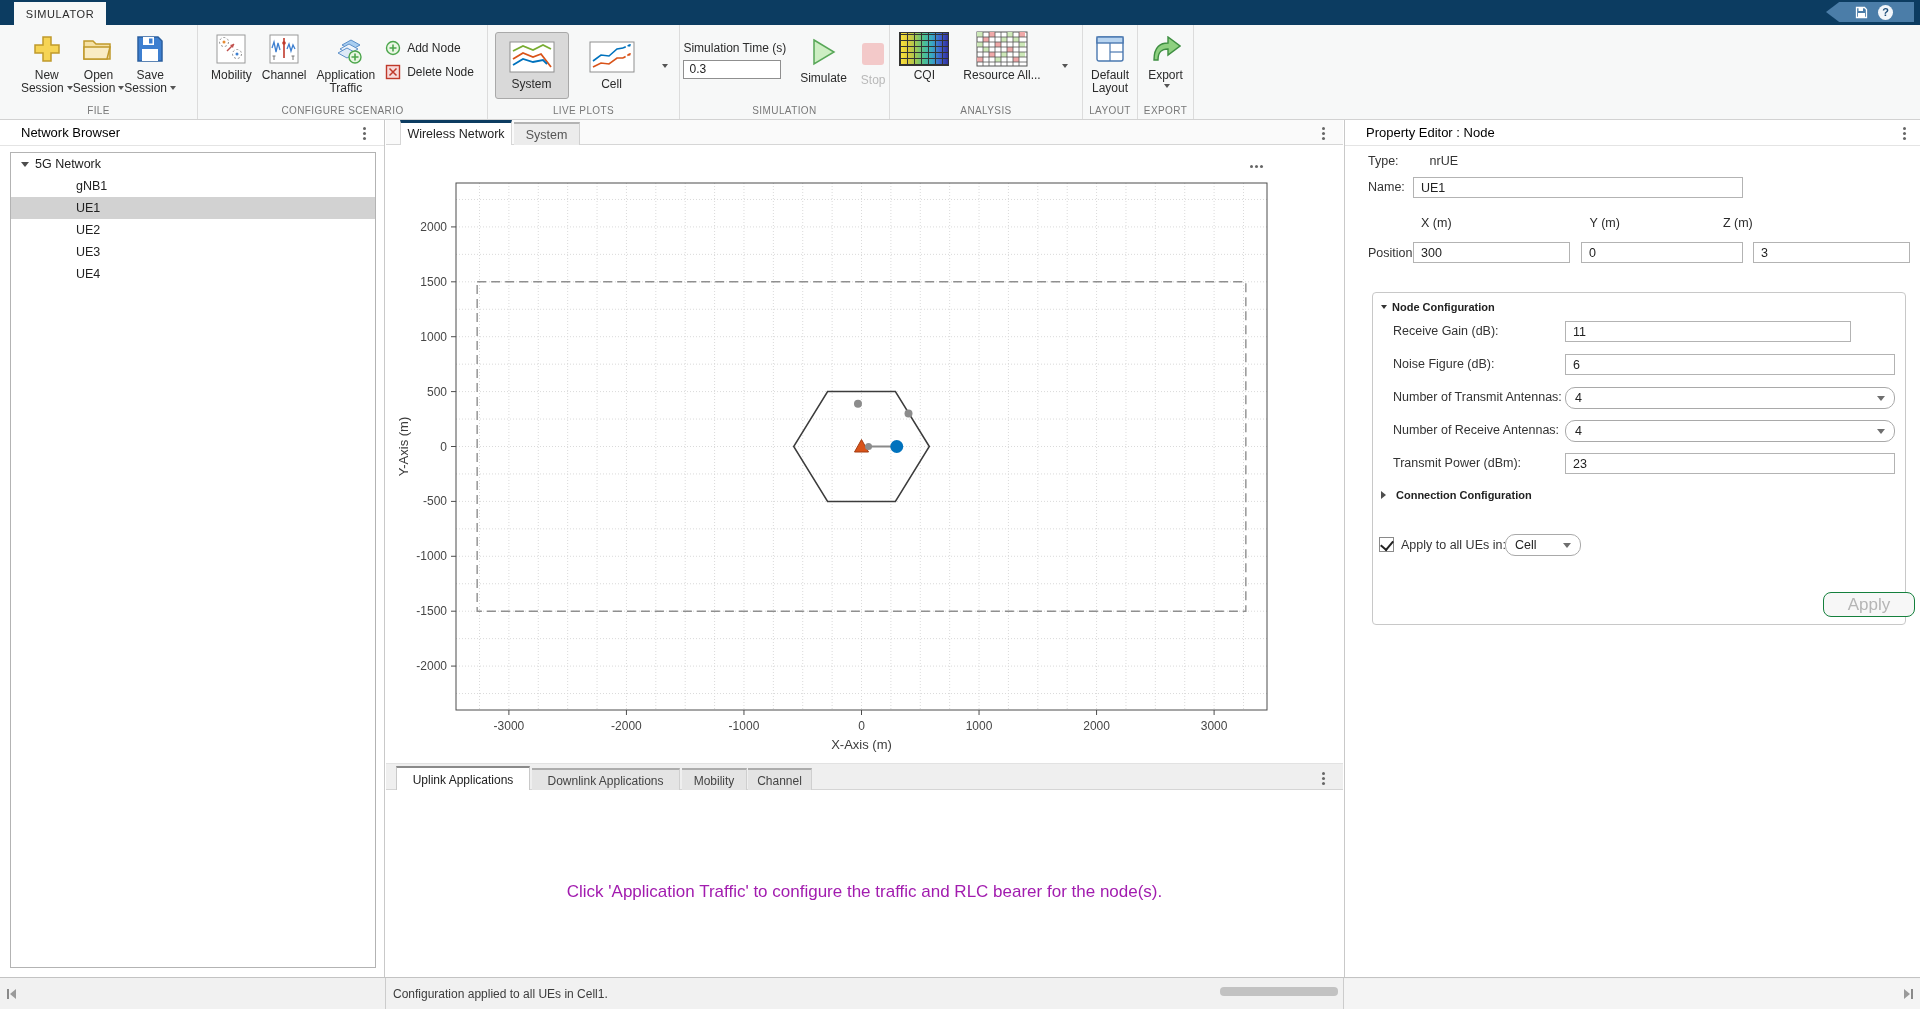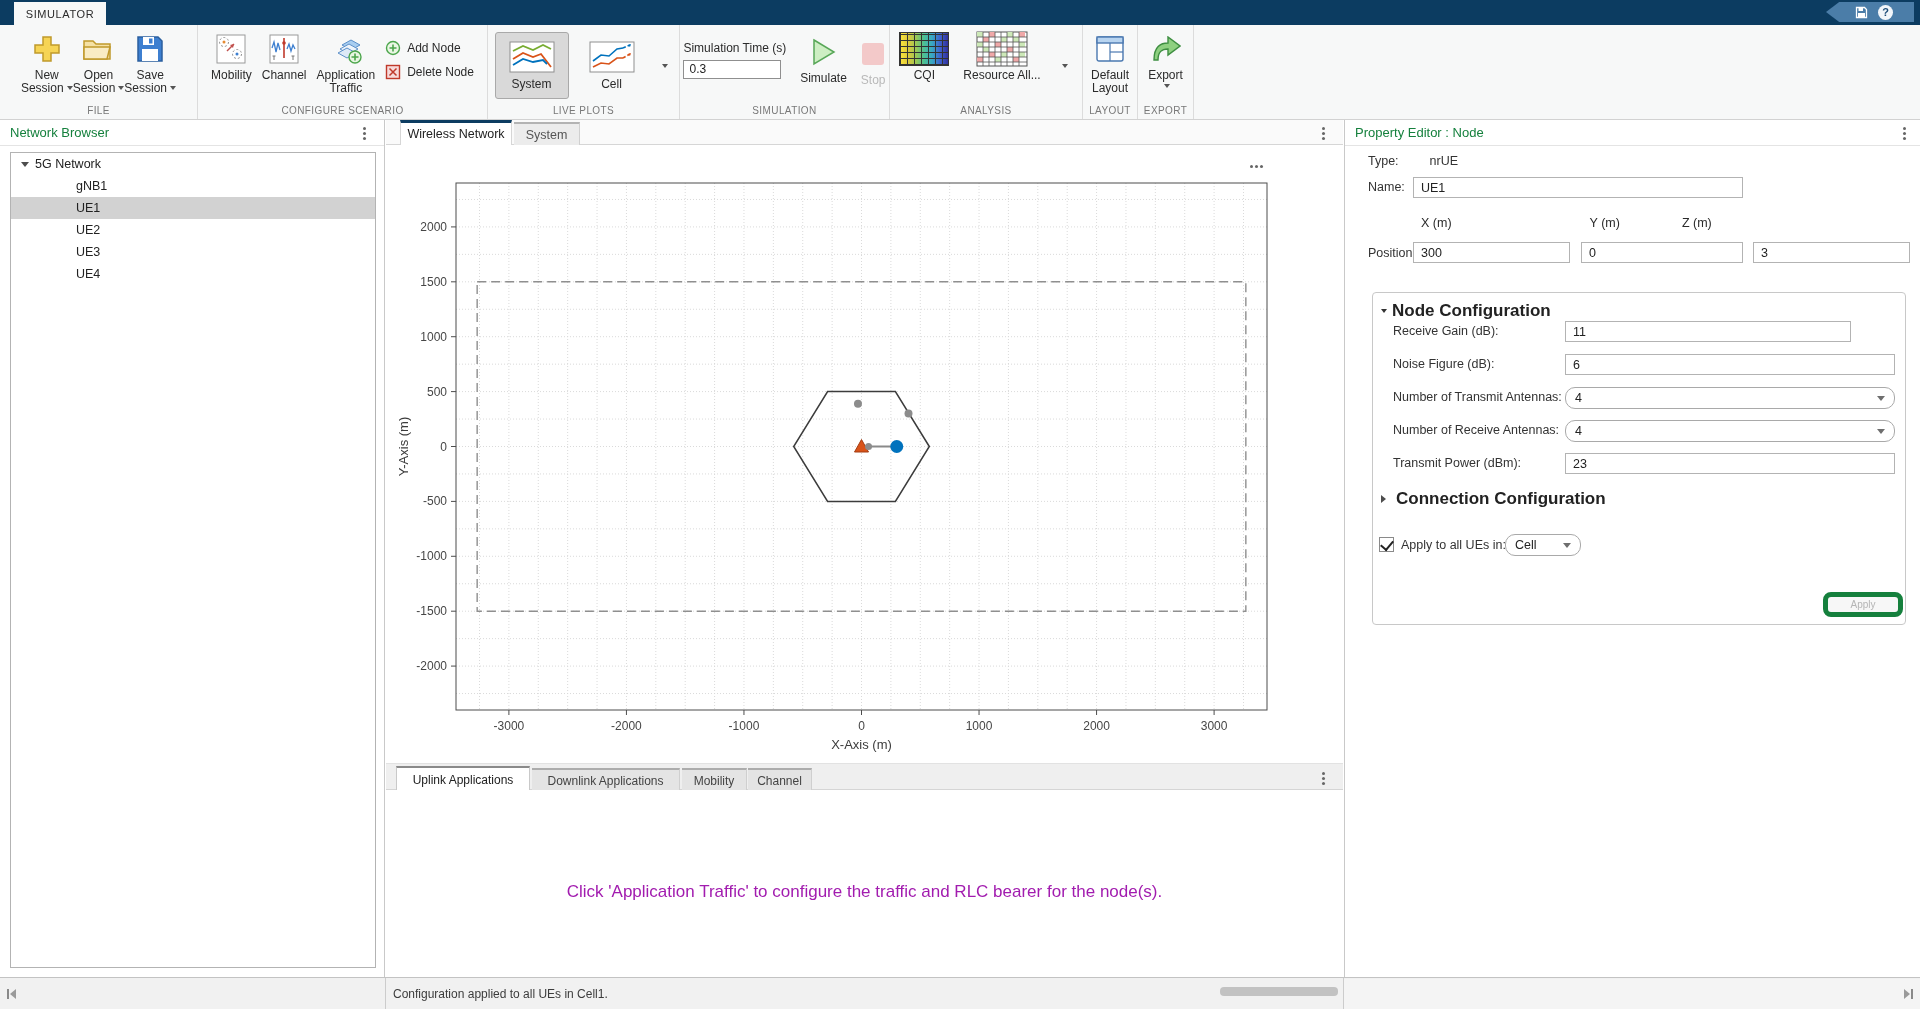--- a/index.html
+++ b/index.html
@@ -46,22 +46,22 @@
   .cqi-grid { width:50px; height:34px;
     background:
       repeating-linear-gradient(0deg, #333 0 1px, transparent 1px 6px),
       repeating-linear-gradient(90deg, #333 0 1px, transparent 1px 7px),
       linear-gradient(90deg,#fde53a,#dfc93c,#9cc853,#4cc093,#39a8c4,#3f63cf,#30309c);
     border:1px solid #333; }
 
   
   .left-panel { position:absolute; left:0; top:120px; width:385px; height:857px; background:#fff;
     border-right:1px solid #c9c9c9; }
-  .panel-header { height:26px; display:flex; align-items:center; font-size:13px; color:#15803d;
-    padding-left:10px; background:#fff; border-bottom:1px solid #e4e4e4; position:relative; }
+  .panel-header { height:26px; display:flex; align-items:center; font-size:13px; color:#000000;
+    padding-left:21px; background:#fff; border-bottom:1px solid #e4e4e4; position:relative; }
   .kebab { width:3px; height:3px; border-radius:50%; background:#666;
     box-shadow:0 5px 0 #666, 0 10px 0 #666; }
   .kebab-h { width:3px; height:3px; border-radius:50%; background:#666;
     box-shadow:5px 0 0 #666, 10px 0 0 #666; }
   .grip { width:10px; height:2px; border-top:1px solid #9a9a9a; border-bottom:3px double #9a9a9a; }
 
   .tree-box { position:absolute; left:10px; top:32px; width:366px; height:816px;
     border:1px solid #b3b3b3; background:#fff; overflow:hidden; }
   .tree-row { height:22px; display:flex; align-items:center; font-size:12.5px; color:#222; }
   .tree-row.selected { background:#d2d2d2; }
@@ -96,26 +96,26 @@
     border-left:1px solid #c9c9c9; font-size:12.5px; }
   .pe .row { position:absolute; display:flex; align-items:center; }
   .tinput { border:1px solid #b3b3b3; background:#fff; height:21px; font-size:12.5px; color:#222;
     display:flex; align-items:center; padding:0 7px; }
   .tdrop { border:1px solid #a9a9a9; border-radius:10px; background:#fff; height:22px; font-size:12.5px;
     color:#222; display:flex; align-items:center; padding:0 9px; justify-content:space-between; }
   .dcaret { width:0; height:0; border-left:4px solid transparent; border-right:4px solid transparent;
     border-top:5px solid #6e6e6e; }
   .group-box { position:absolute; left:27px; top:172px; width:534px; height:333px;
     border:1px solid #c8c8c8; border-radius:4px; }
-  .sect-title { font-weight:bold; font-size:17px; color:#222; }
+  .sect-title { font-weight:bold; font-size:11px; color:#222; }
   .checkbox { width:15px; height:15px; border:1px solid #8a8a8a; background:#fff; position:relative; }
   .checkbox.checked::after { content:""; position:absolute; left:3px; top:0px; width:6px; height:10px;
     border:solid #222; border-width:0 2px 2px 0; transform:rotate(40deg); }
-  .apply-btn { position:absolute; left:450px; top:299px; width:80px; height:25px; border:5px solid #15803d;
-    border-radius:8px; background:#f7f7f7; color:#b5b5b5; font-size:10px;
+  .apply-btn { position:absolute; left:450px; top:299px; width:92px; height:25px; border:1px solid #15803d;
+    border-radius:8px; background:#f7f7f7; color:#b5b5b5; font-size:17px;
     display:flex; align-items:center; justify-content:center; }
 
   
   .statusbar { position:absolute; left:0; top:977px; width:1920px; height:32px; background:#f1f1f1;
     border-top:1px solid #c3c3c3; font-size:12px; color:#3c3c3c; }
   .sb-div { position:absolute; top:0; width:1px; height:32px; background:#cccccc; }
   .hscroll-thumb { position:absolute; left:1220px; top:9px; width:118px; height:9px;
     background:#c2c2c2; border-radius:4px; }
 </style>
 </head>
@@ -540,21 +540,21 @@
   </div>
 
   <div class="row" style="left:23px;top:60px">
     <span>Name:</span>
   </div>
   <div class="tinput abs" style="left:68px;top:57px;width:330px">UE1</div>
 
   <div class="row" style="left:76px;top:96px;color:#2b2b2b">
     <span>X (m)</span>
     <span style="margin-left:138px">Y (m)</span>
-    <span style="margin-left:62px">Z (m)</span>
+    <span style="margin-left:103px">Z (m)</span>
   </div>
 
   <div class="row" style="left:23px;top:126px">
     <span>Position:</span>
   </div>
   <div class="tinput abs" style="left:68px;top:122px;width:157px">300</div>
   <div class="tinput abs" style="left:236px;top:122px;width:162px">0</div>
   <div class="tinput abs" style="left:408px;top:122px;width:157px">3</div>
 
   <div class="group-box">

